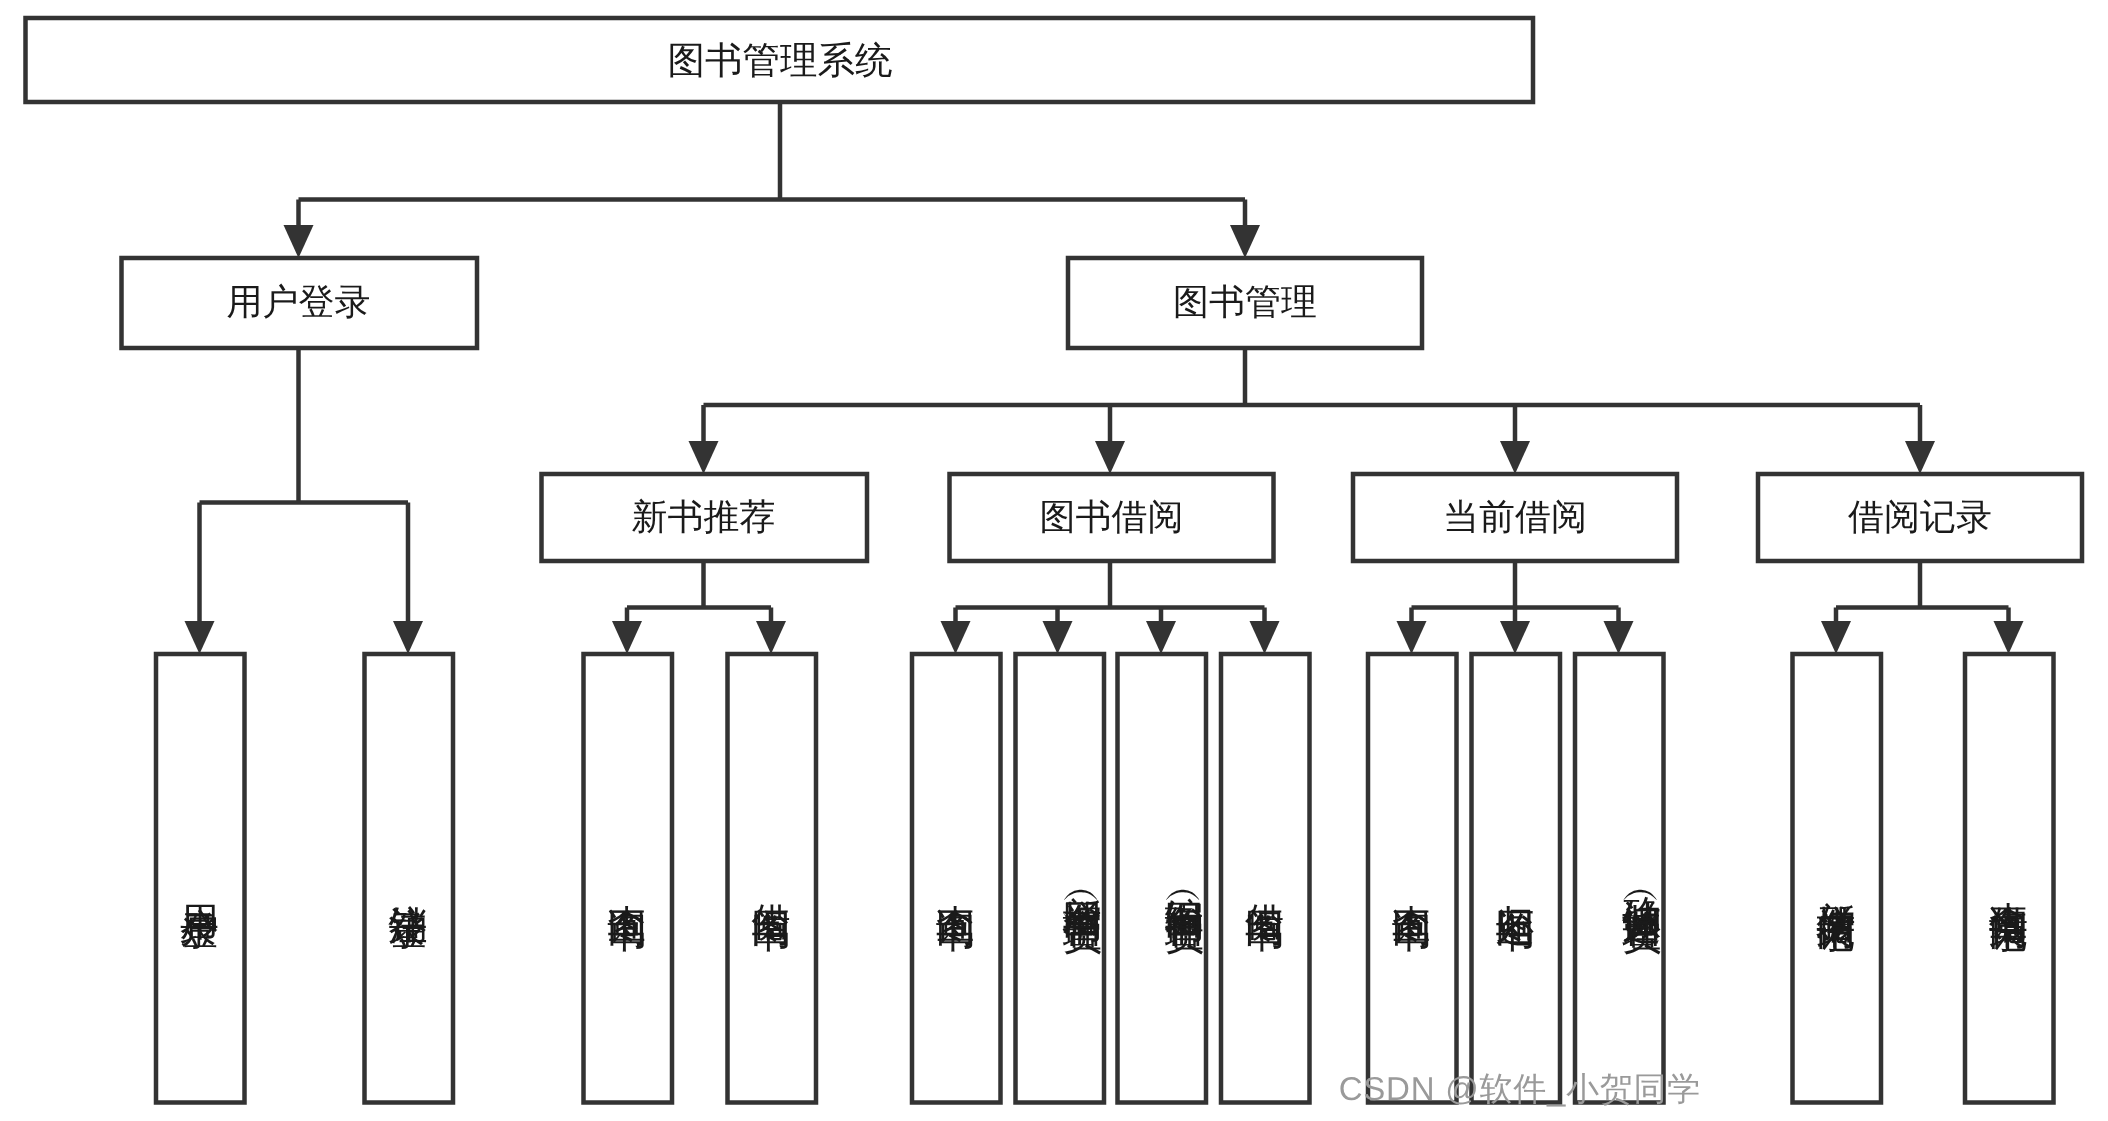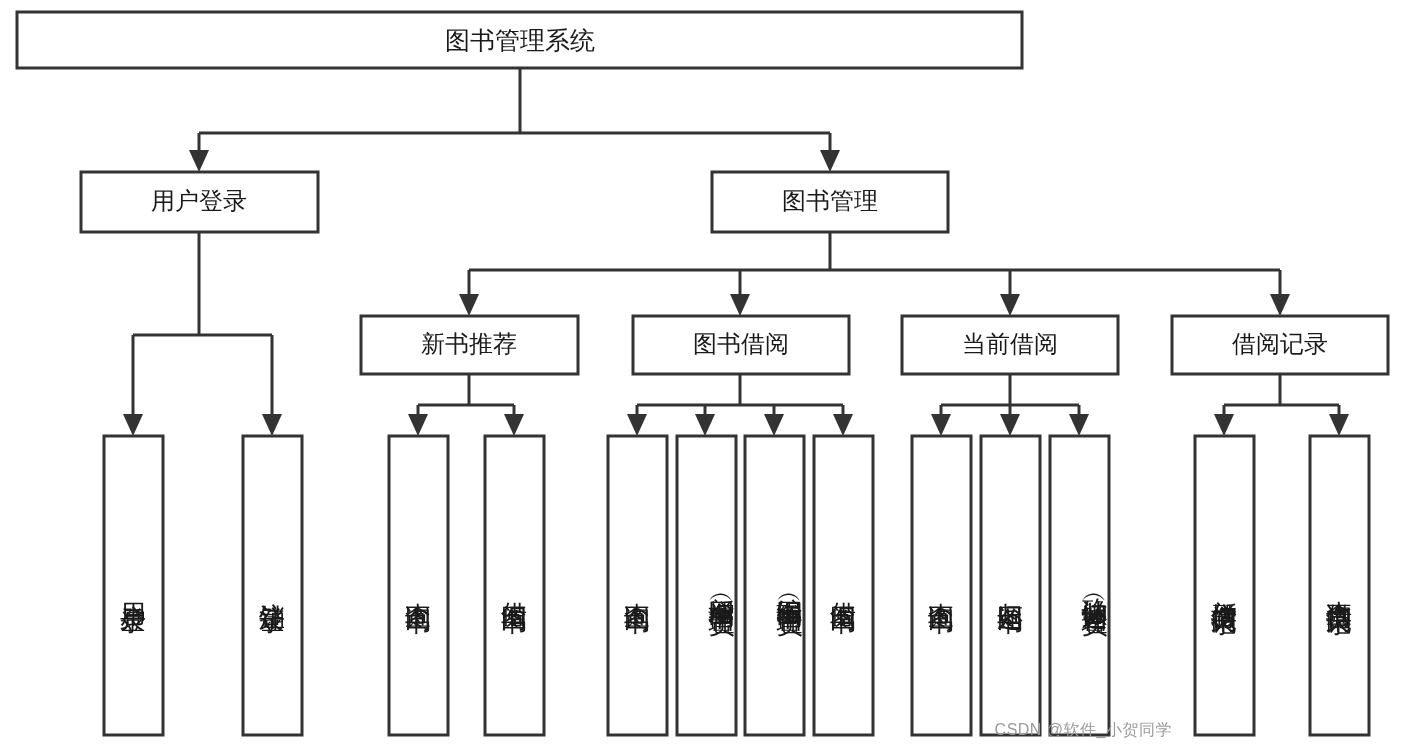--- a/index.html
+++ b/index.html
@@ -11,21 +11,20 @@
     width: 1405px;
     height: 747px;
     font-family: "Liberation Sans", "DejaVu Sans", sans-serif;
     position: relative;
     overflow: hidden;
   }
   #diagram-root {
     position: relative;
     width: 1142px;
     height: 747px;
-    padding-left: 38px;
   }
   svg#flow {
     position: absolute;
     left: 0;
     top: 0;
     width: 1405px;
     height: 747px;
     display: block;
   }
   .node-rect {
@@ -64,21 +63,21 @@
     display: flex;
     align-items: center;
     justify-content: center;
     white-space: nowrap;
     pointer-events: none;
   }
   #watermark {
     position: absolute;
     right: 8px;
     bottom: 6px;
-    font-size: 16px;
+    font-size: 22px;
     color: #9a9a9a;
     font-family: "Liberation Sans", "DejaVu Sans", sans-serif;
     letter-spacing: 0.5px;
     white-space: nowrap;
   }
 </style>
 </head>
 <body>
 
 <div id="diagram-root">

